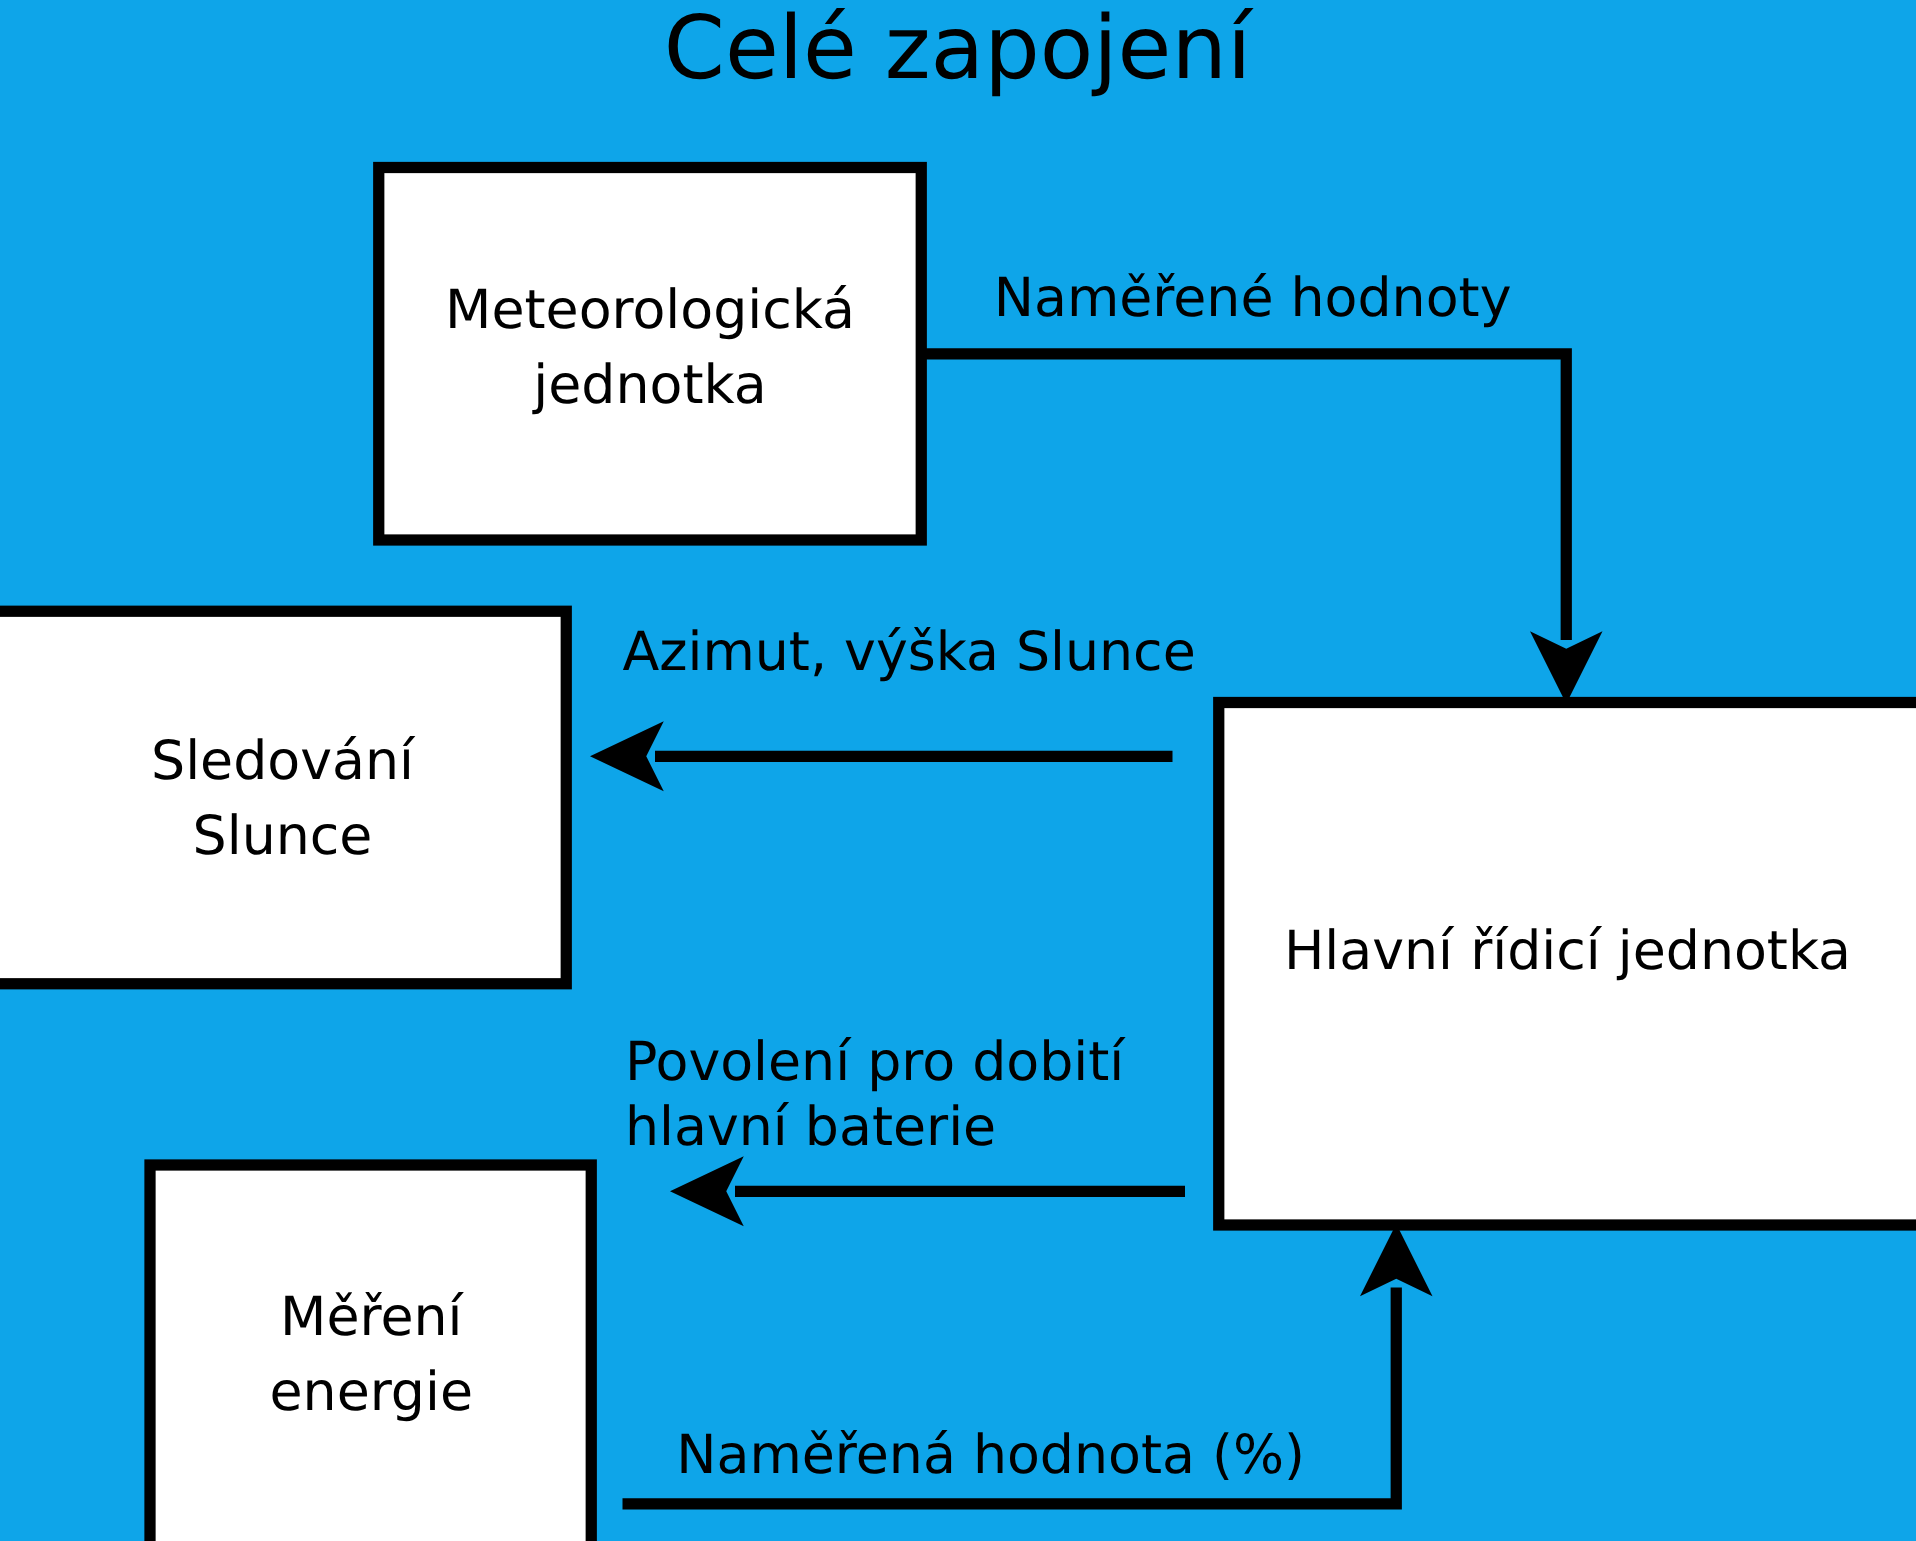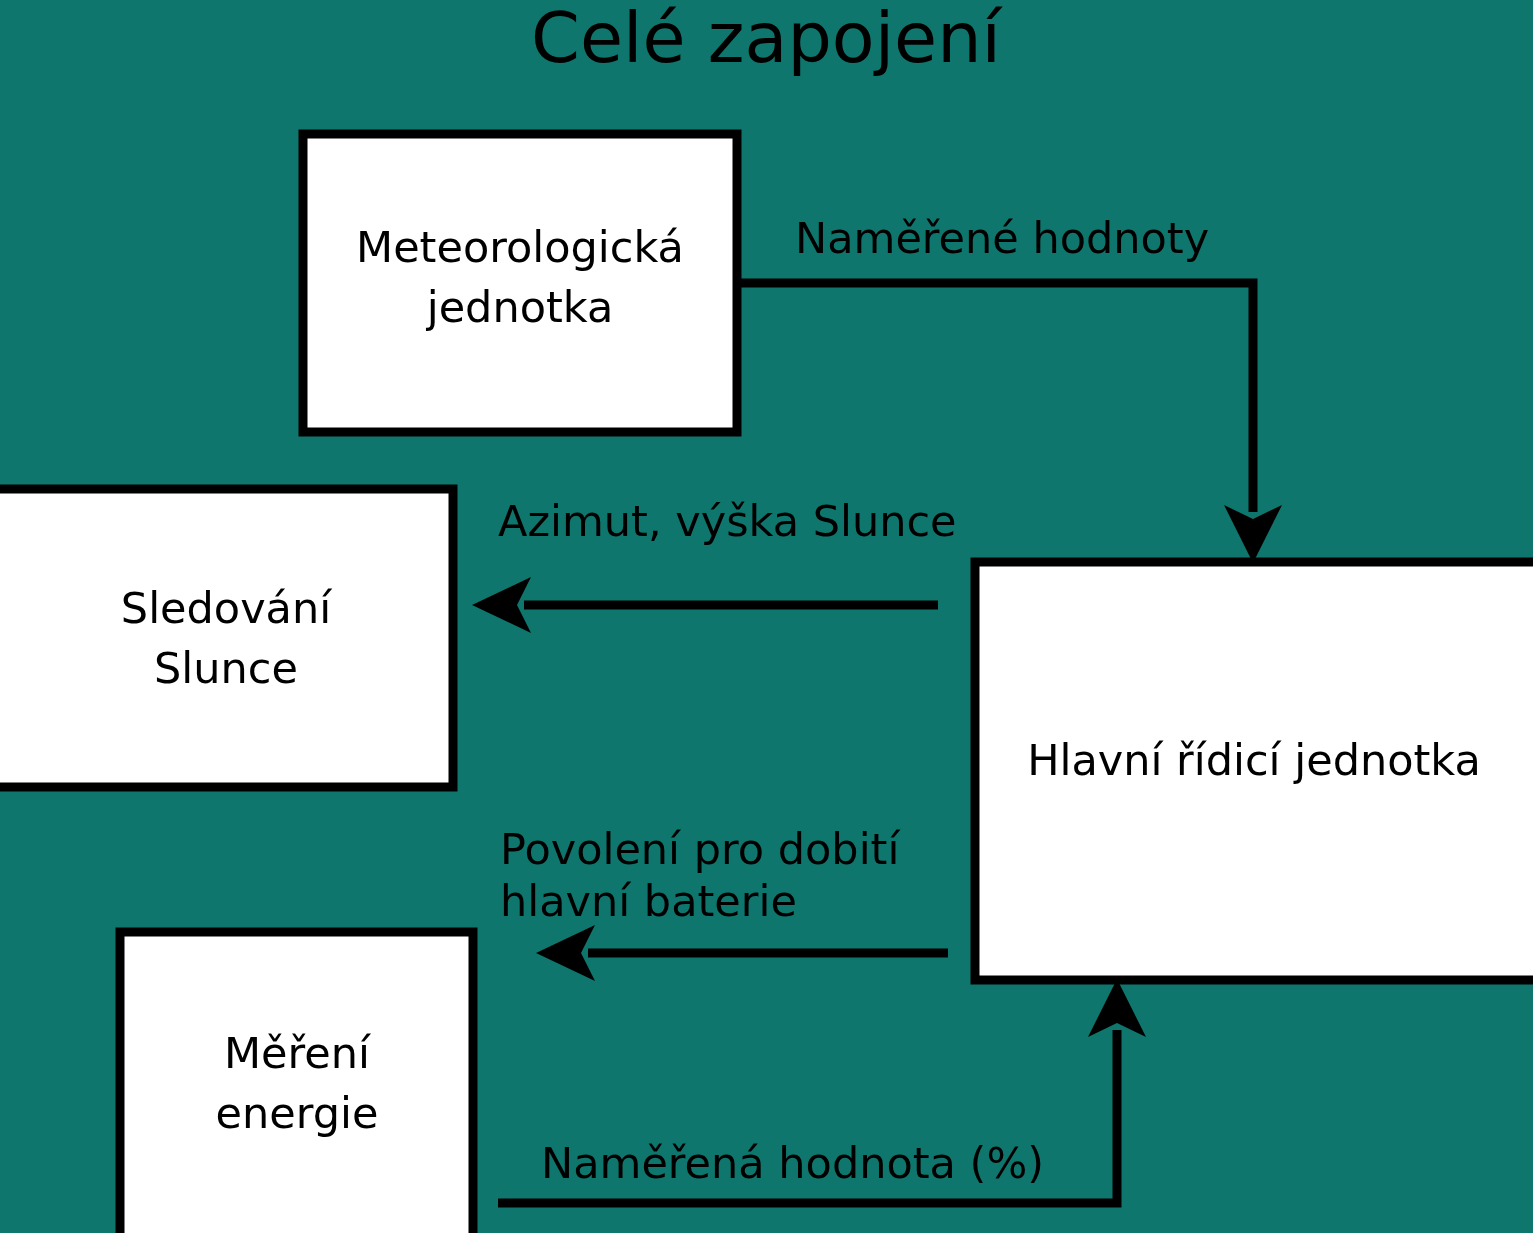--- a/index.html
+++ b/index.html
@@ -7,21 +7,21 @@
     padding: 0;
     background: #ffffff;
   }
   body {
     font-family: "DejaVu Sans", sans-serif;
   }
   #canvas {
     position: relative;
     width: 1533px;
     height: 1233px;
-    background: #0f766e;
+    background: #0ea5e9;
     overflow: hidden;
     text-align: right;
   }
   #diagram-svg {
     position: absolute;
     left: 0;
     top: 0;
     width: 1533px;
     height: 1233px;
   }

